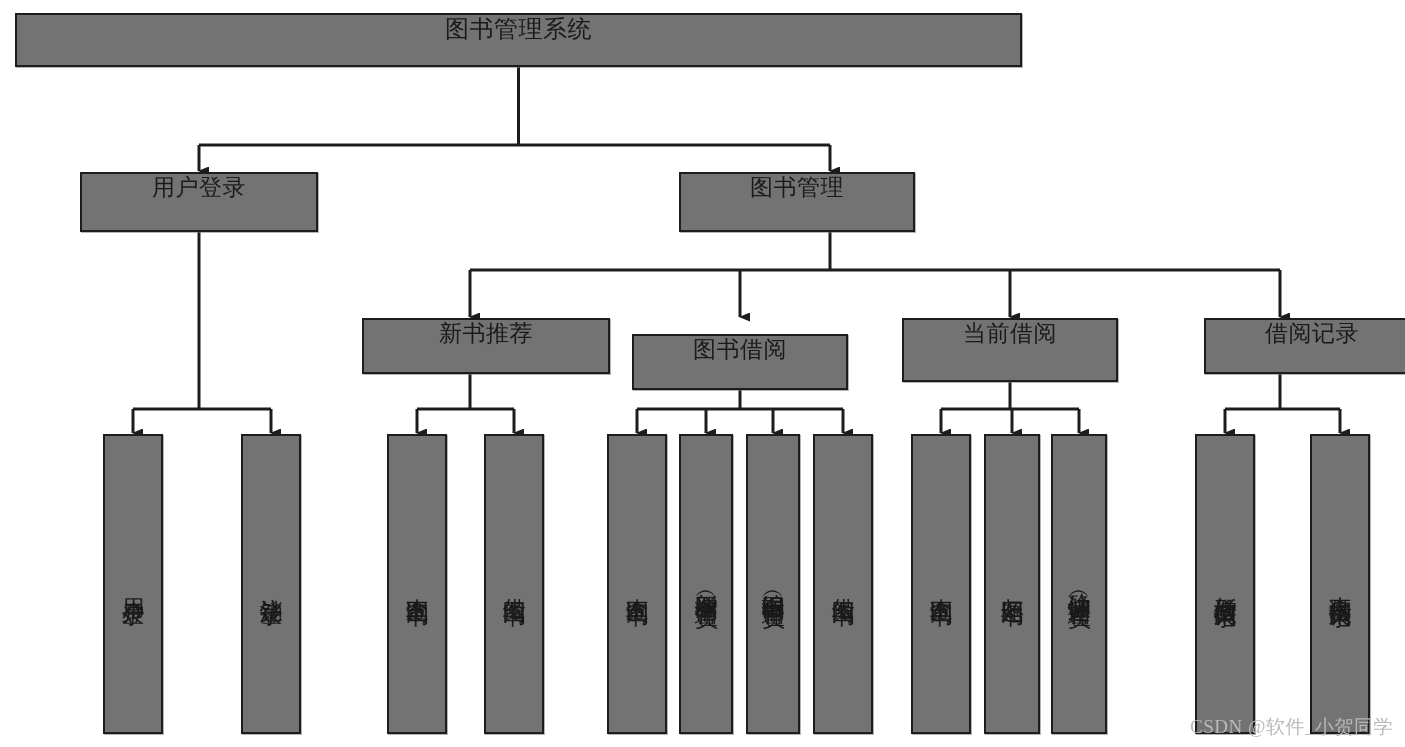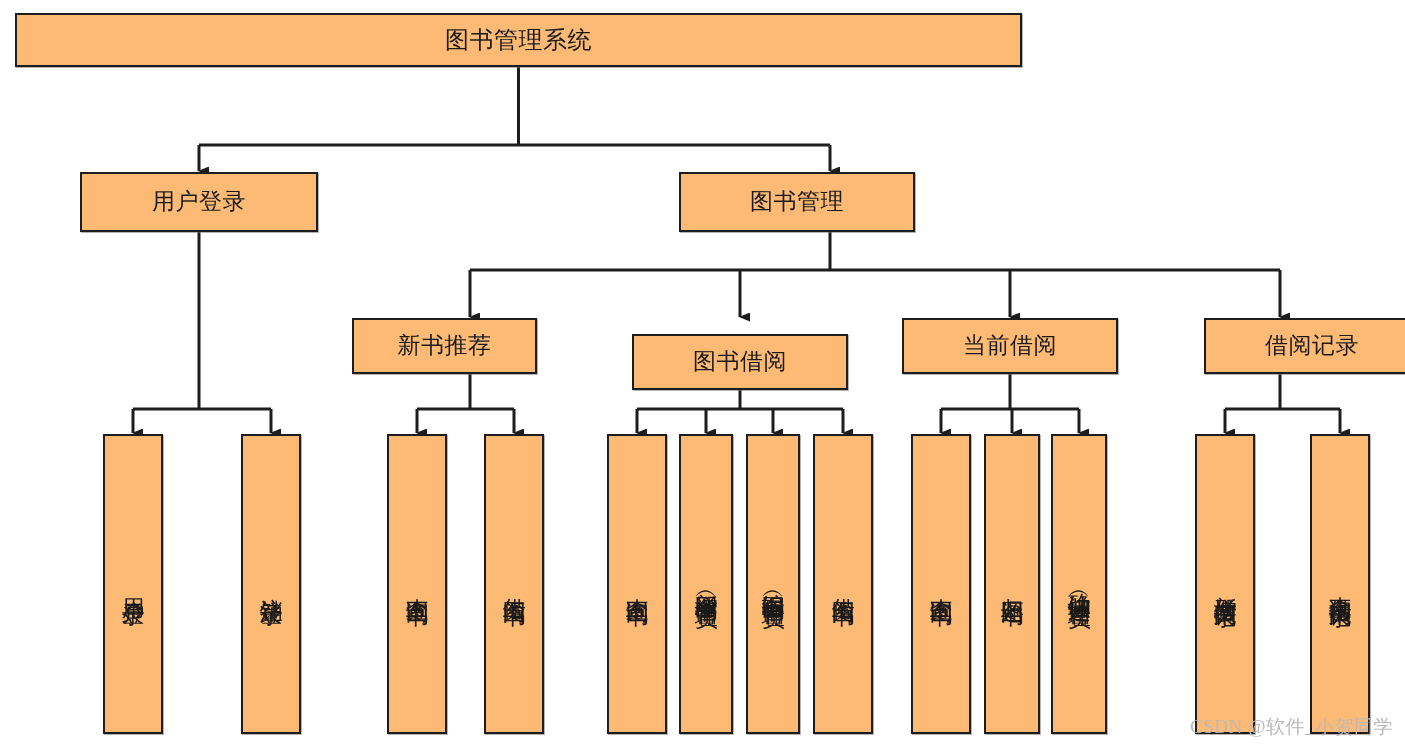--- a/index.html
+++ b/index.html
@@ -20,25 +20,24 @@
   svg.edges {
     position: absolute;
     left: 0;
     top: 0;
     width: 1405px;
     height: 747px;
   }
   .node {
     position: absolute;
     box-sizing: border-box;
-    background: #fdba74;
+    background: #737373;
     border: 2px solid #1d1d1d;
     box-shadow: 1px 1px 0 rgba(120,120,120,0.55);
     display: flex;
-    align-items: center;
     justify-content: center;
     color: #1a1a1a;
   }
   .node .label {
     display: block;
     text-align: center;
     line-height: 1.18;
     letter-spacing: 0.5px;
   }
   .node.horiz .label {
@@ -111,27 +110,27 @@
   <div id="node-layer">
       <div class="node horiz root" style="left: 15px; top: 13px; width: 1007px; height: 54px;">
         <span class="label">图书管理系统</span>
       </div>
       <div class="node horiz" style="left: 80px; top: 172px; width: 238px; height: 60px;">
         <span class="label">用户登录</span>
       </div>
       <div class="node horiz" style="left: 679px; top: 172px; width: 236px; height: 60px;">
         <span class="label">图书管理</span>
       </div>
-      <div class="node horiz" style="left: 352px; top: 318px; width: 185px; height: 56px;">
+      <div class="node horiz" style="left: 362px; top: 318px; width: 248px; height: 56px;">
         <span class="label">新书推荐</span>
       </div>
       <div class="node horiz" style="left: 632px; top: 334px; width: 216px; height: 56px;">
         <span class="label">图书借阅</span>
       </div>
-      <div class="node horiz" style="left: 902px; top: 318px; width: 216px; height: 56px;">
+      <div class="node horiz" style="left: 902px; top: 318px; width: 216px; height: 64px;">
         <span class="label">当前借阅</span>
       </div>
       <div class="node horiz" style="left: 1172px; top: 318px; width: 216px; height: 56px; margin-left: 32px;">
         <span class="label">借阅记录</span>
       </div>
       <div class="node vert" style="left: 103px; top: 434px; width: 60px; height: 300px;">
         <span class="label">用户登录</span>
       </div>
       <div class="node vert" style="left: 241px; top: 434px; width: 60px; height: 300px;">
         <span class="label">注销登录</span>

